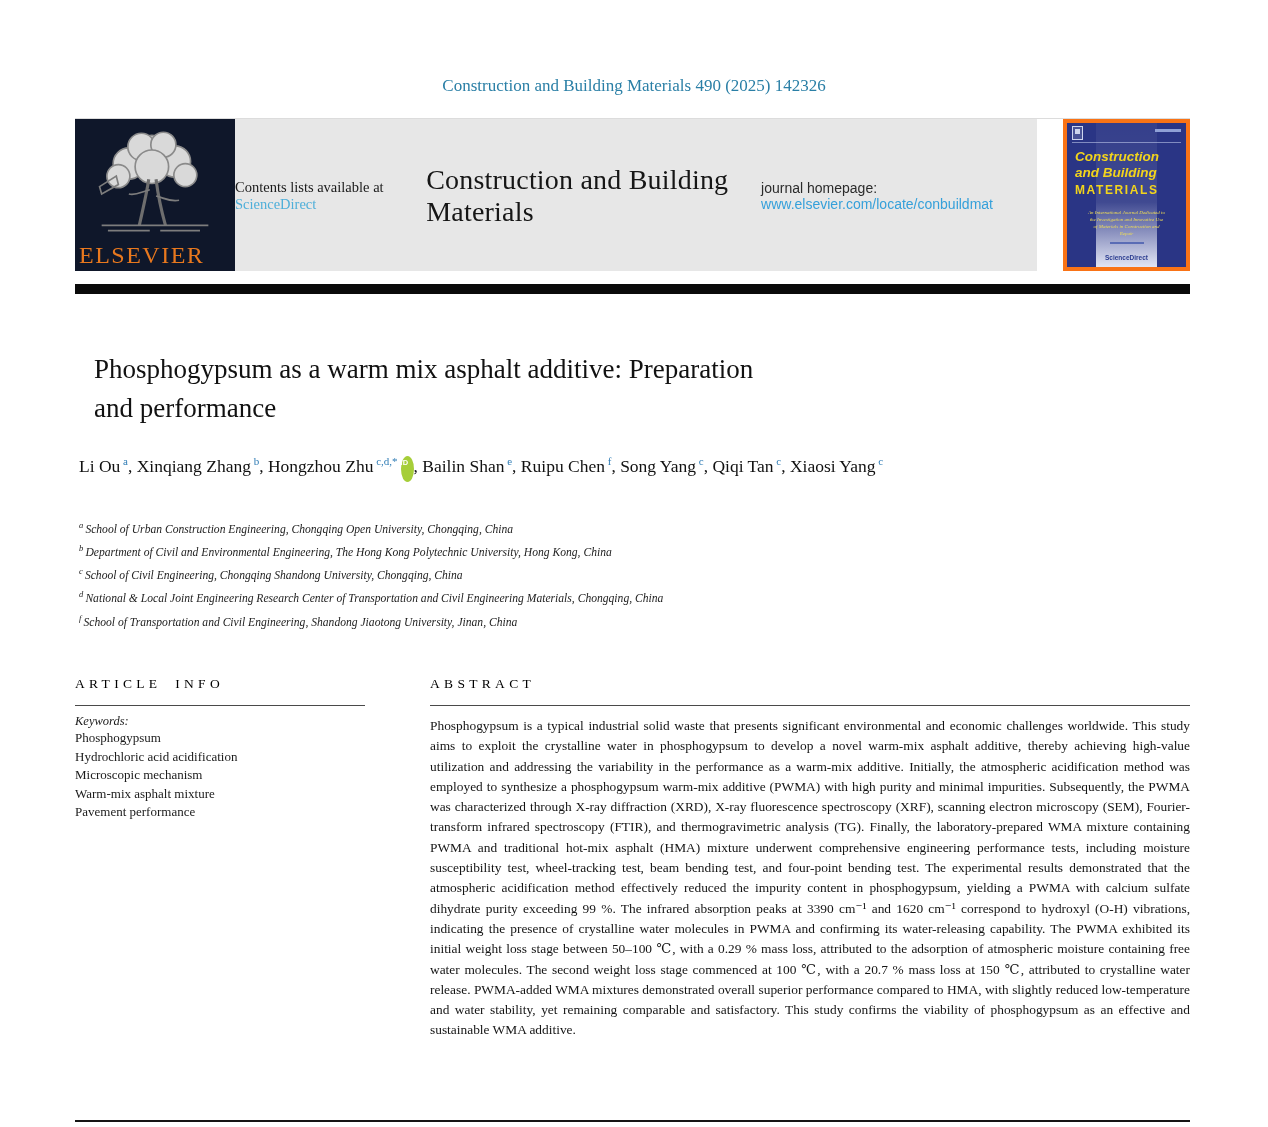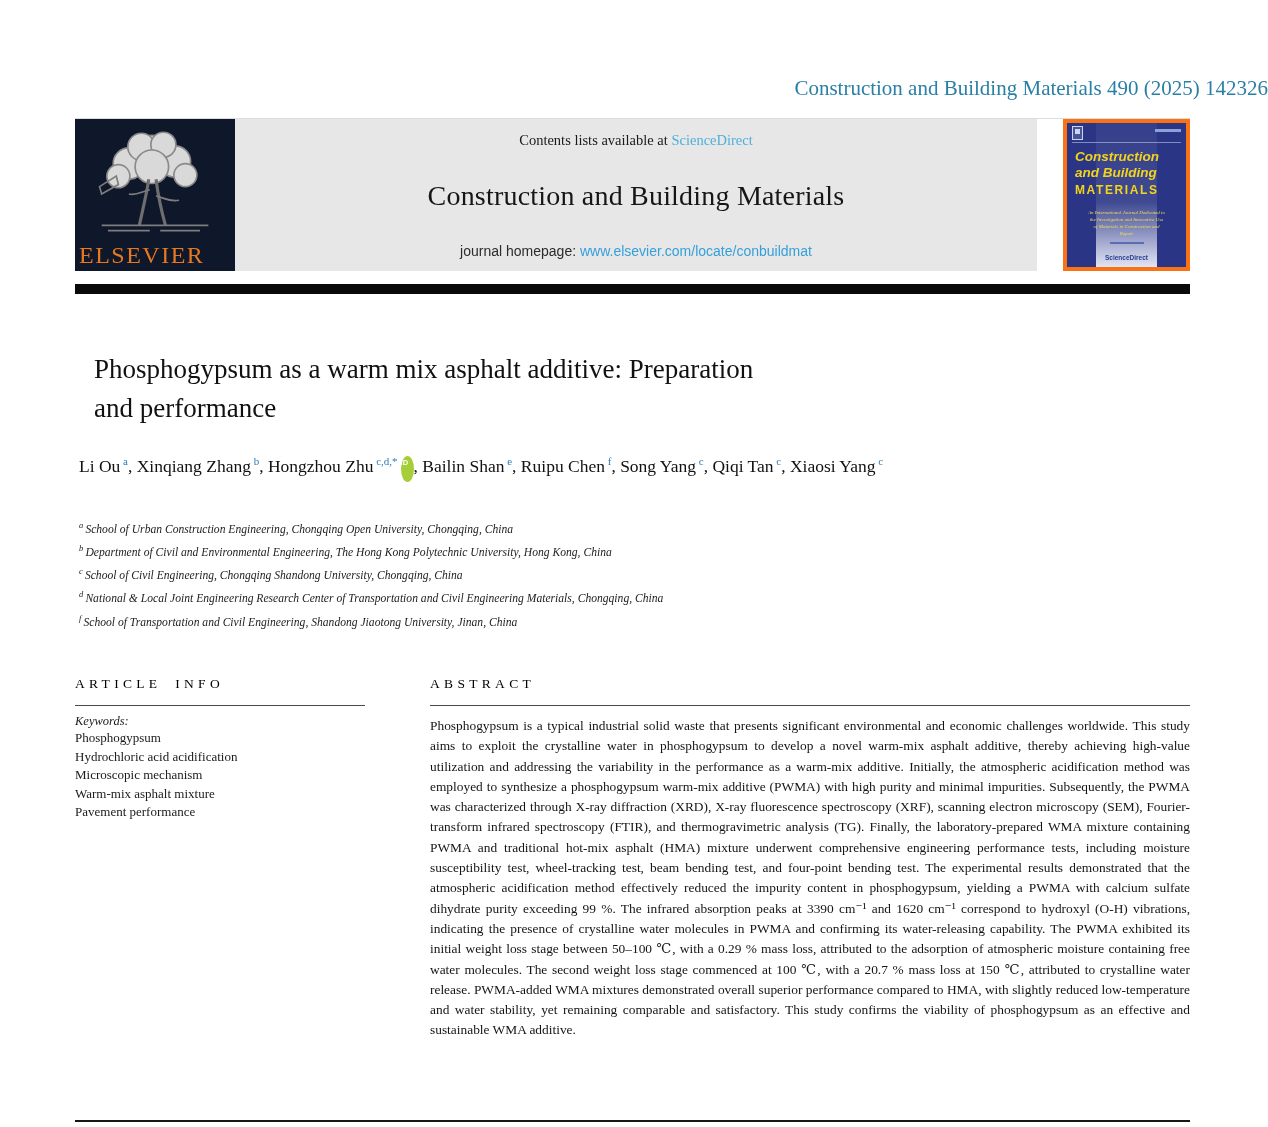--- a/index.html
+++ b/index.html
@@ -1,28 +1,28 @@
 <!DOCTYPE html>
 <html style="--citation_teal: #2a7fa6; --sciencedirect_blue: #4fafd9; --url_blue: #35a0da; --author_sup_blue: #2f7cb5; --orcid_green: #a6ce39; --elsevier_orange: #e8781e; --banner_gray: #e7e7e7; --cover_navy: #2a3585; --cover_yellow: #f2d41c; --bar_black: #0a0a0a;"><head>
 <meta charset="utf-8">
 <style>
   html,body{margin:0;padding:0;background:#ffffff;}
   body{width:1268px;height:1127px;position:relative;font-family:"Liberation Serif","DejaVu Serif",serif;color:#1a1a1a;overflow:hidden;}
 
   
-  .citation{position:absolute;top:76px;left:0;width:100%;text-align:right;
-    font-size:21px;color:var(--citation_teal);}
+  .citation{position:absolute;top:76px;left:0;width:100%;text-align:center;
+    font-size:17px;color:var(--citation_teal);}
 
   
   .header-row{position:absolute;top:118px;left:75px;width:1115px;height:152px;display:flex;border-top:1px solid #dcdcdc;}
   .logo-zone{width:160px;height:152px;position:relative;background:#0f172a;}
   .logo-zone svg{position:absolute;top:6px;left:12px;}
   .elsevier-text{position:absolute;bottom:2px;left:4px;font-size:24px;letter-spacing:1.5px;
     color:var(--elsevier_orange);font-family:"Liberation Serif",serif;}
-  .banner{width:802px;height:152px;background:var(--banner_gray);display:flex;flex-direction:column;
+  .banner{width:802px;height:152px;background:var(--banner_gray);display:flex;flex-direction:row;
     justify-content:space-between;align-items:center;box-sizing:border-box;padding:13px 0 12px;gap:8px;}
   .contents-line{font-size:14.5px;color:#1a1a1a;}
   .sciencedirect-link{color:var(--sciencedirect_blue);}
   .banner-title{font-size:28px;color:#161616;letter-spacing:0.2px;}
   .homepage-line{font-family:"Liberation Sans","DejaVu Sans",sans-serif;font-size:14px;color:#2b2b2b;}
   .homepage-url{color:var(--url_blue);}
   .banner-gap{width:26px;background:#fff;}
 
   
   .cover{width:127px;height:152px;background:var(--cover_navy);position:relative;overflow:hidden;

